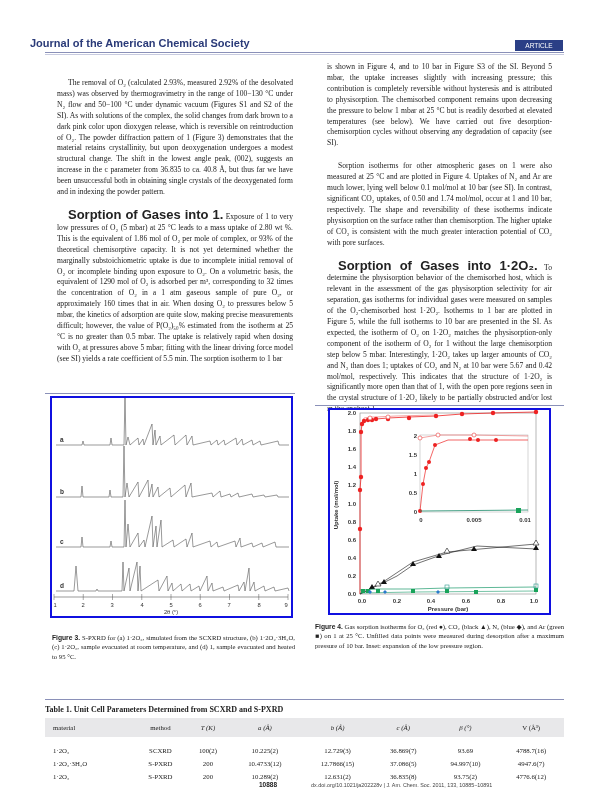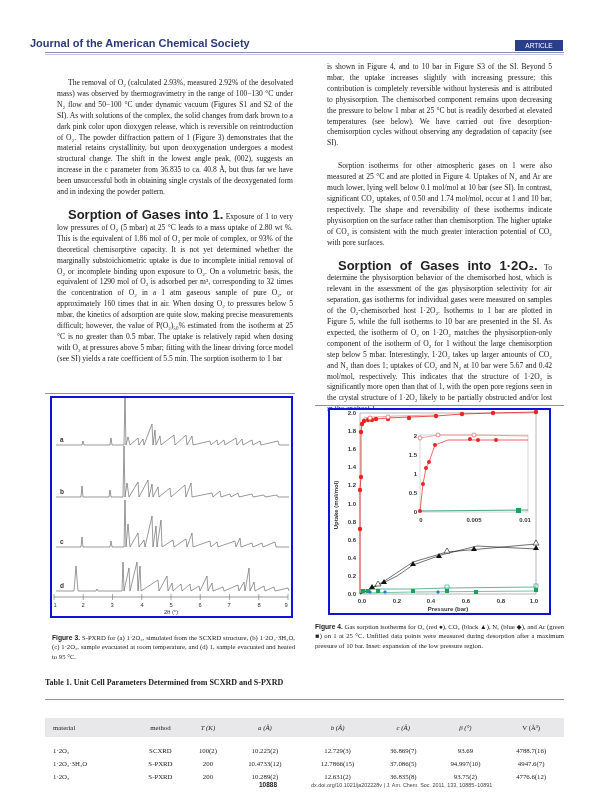--- a/index.html
+++ b/index.html
@@ -13,21 +13,21 @@
   .hdr-rule { position:absolute; left:45px; top:52px; width:519px; height:1px; background:#8a90b8; }
   .hdr-rule2 { position:absolute; left:45px; top:54px; width:519px; height:1px; background:#c8cbe0; }
   .col { position:absolute; font-size:7.6px; line-height:10.9px; text-align:justify; }
   .col p { margin:12px; text-indent:11px; }
   .col p.noind { text-indent:0; }
   .sh { font-family:"Liberation Sans", sans-serif; font-weight:bold; font-size:13px; }
   .fig-frame { position:absolute; border:2.5px solid #1010e0; box-sizing:border-box; background:#fff; }
   .rule { position:absolute; height:1px; background:#8a90b8; }
   .cap { position:absolute; font-size:6.7px; line-height:9.4px; text-align:justify; }
   .cap b { font-family:"Liberation Sans", sans-serif; }
-  .tbl-title { position:absolute; left:45px; top:678px; font-size:8px; font-weight:bold; font-family:"Liberation Serif", serif; }
+  .tbl-title { position:absolute; left:45px; top:705px; font-size:8px; font-weight:bold; font-family:"Liberation Serif", serif; }
   table { position:absolute; left:45px; top:718px; width:519px; border-collapse:collapse; font-size:6.8px; }
   th { background:#e8e8ea; font-weight:normal; height:17px; text-align:center; }
   td { height:11px; text-align:center; }
   td:first-child, th:first-child { text-align:left; padding-left:8px; }
   .pgnum { position:absolute; left:259px; top:781px; font-family:"Liberation Sans", sans-serif; font-size:6.5px; font-weight:bold; }
   .doi { position:absolute; left:311px; top:782px; font-family:"Liberation Sans", sans-serif; font-size:5.4px; color:#444; }
   svg text { font-family:"Liberation Sans", sans-serif; }
 </style>
 </head>
 <body>

